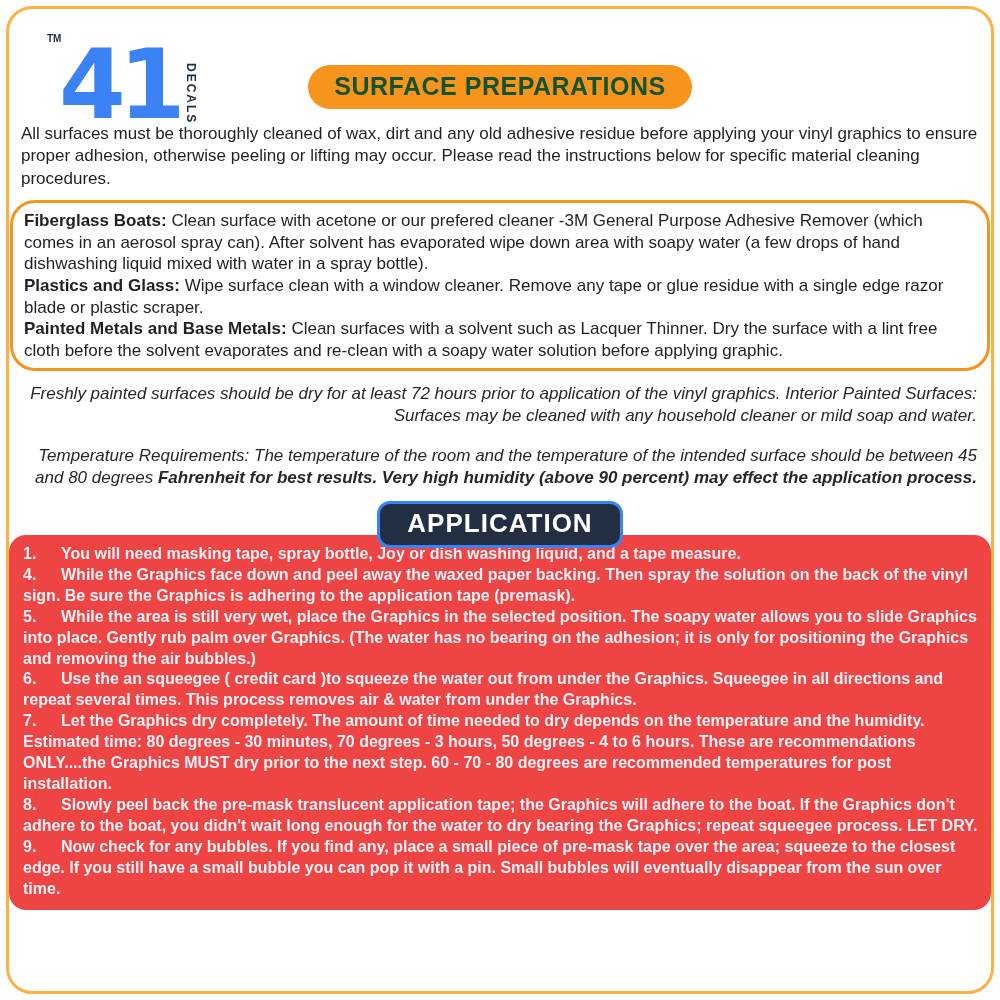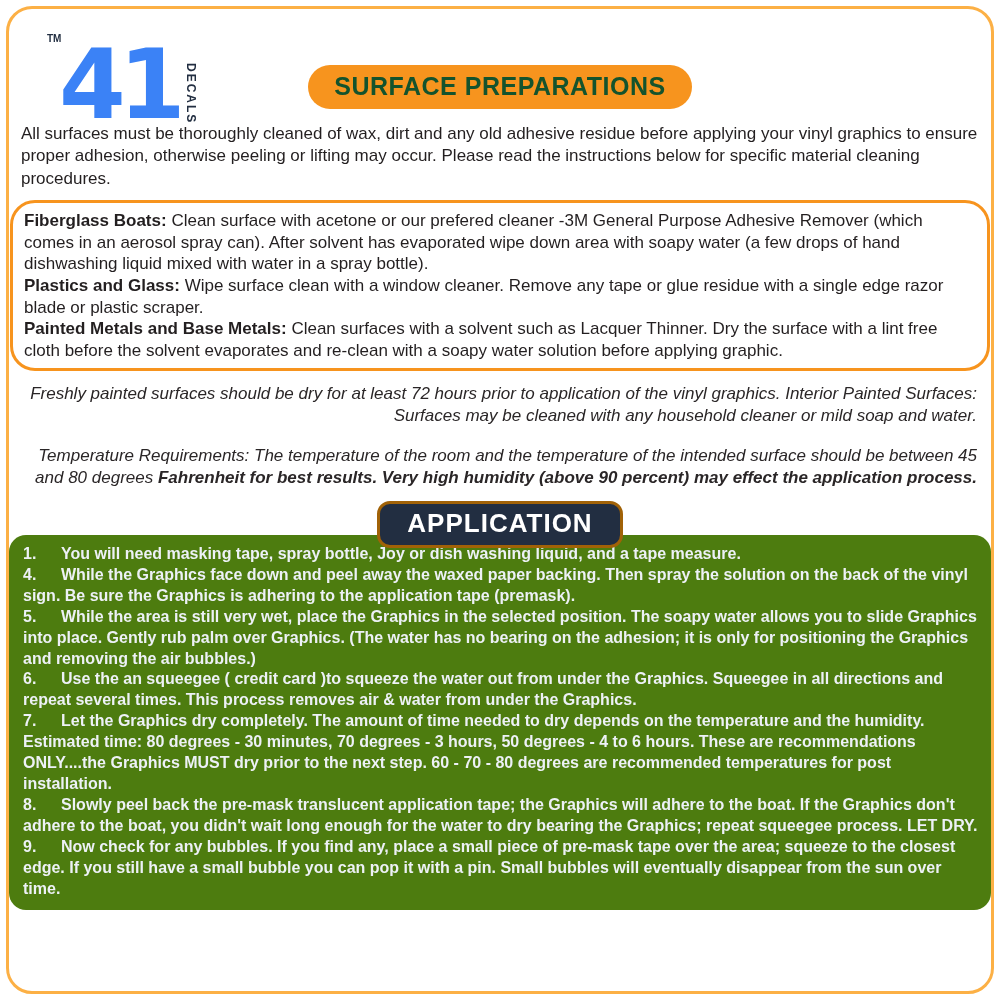--- a/index.html
+++ b/index.html
@@ -94,27 +94,27 @@
     z-index: 2;
     display: block;
     width: max-content;
     margin: 12px auto -13px;
     background: #222e41;
     color: #ffffff;
     font-size: 26px;
     font-weight: 700;
     letter-spacing: 1px;
     padding: 4px 27px 6px;
-    border: 3px solid #a16207;
+    border: 3px solid #3b82f6;
     border-radius: 13px;
   }
   .app-box {
     position: relative;
     z-index: 1;
-    background: #4d7c0f;
+    background: #ef4444;
     border-radius: 17px;
     padding: 9px 12px 10px 14px;
     color: #edf1f6;
     font-size: 16px;
     font-weight: 700;
     line-height: 1.31;
   }
   .app-box p { margin: 0; }
   .step-num {
     display: inline-block;

